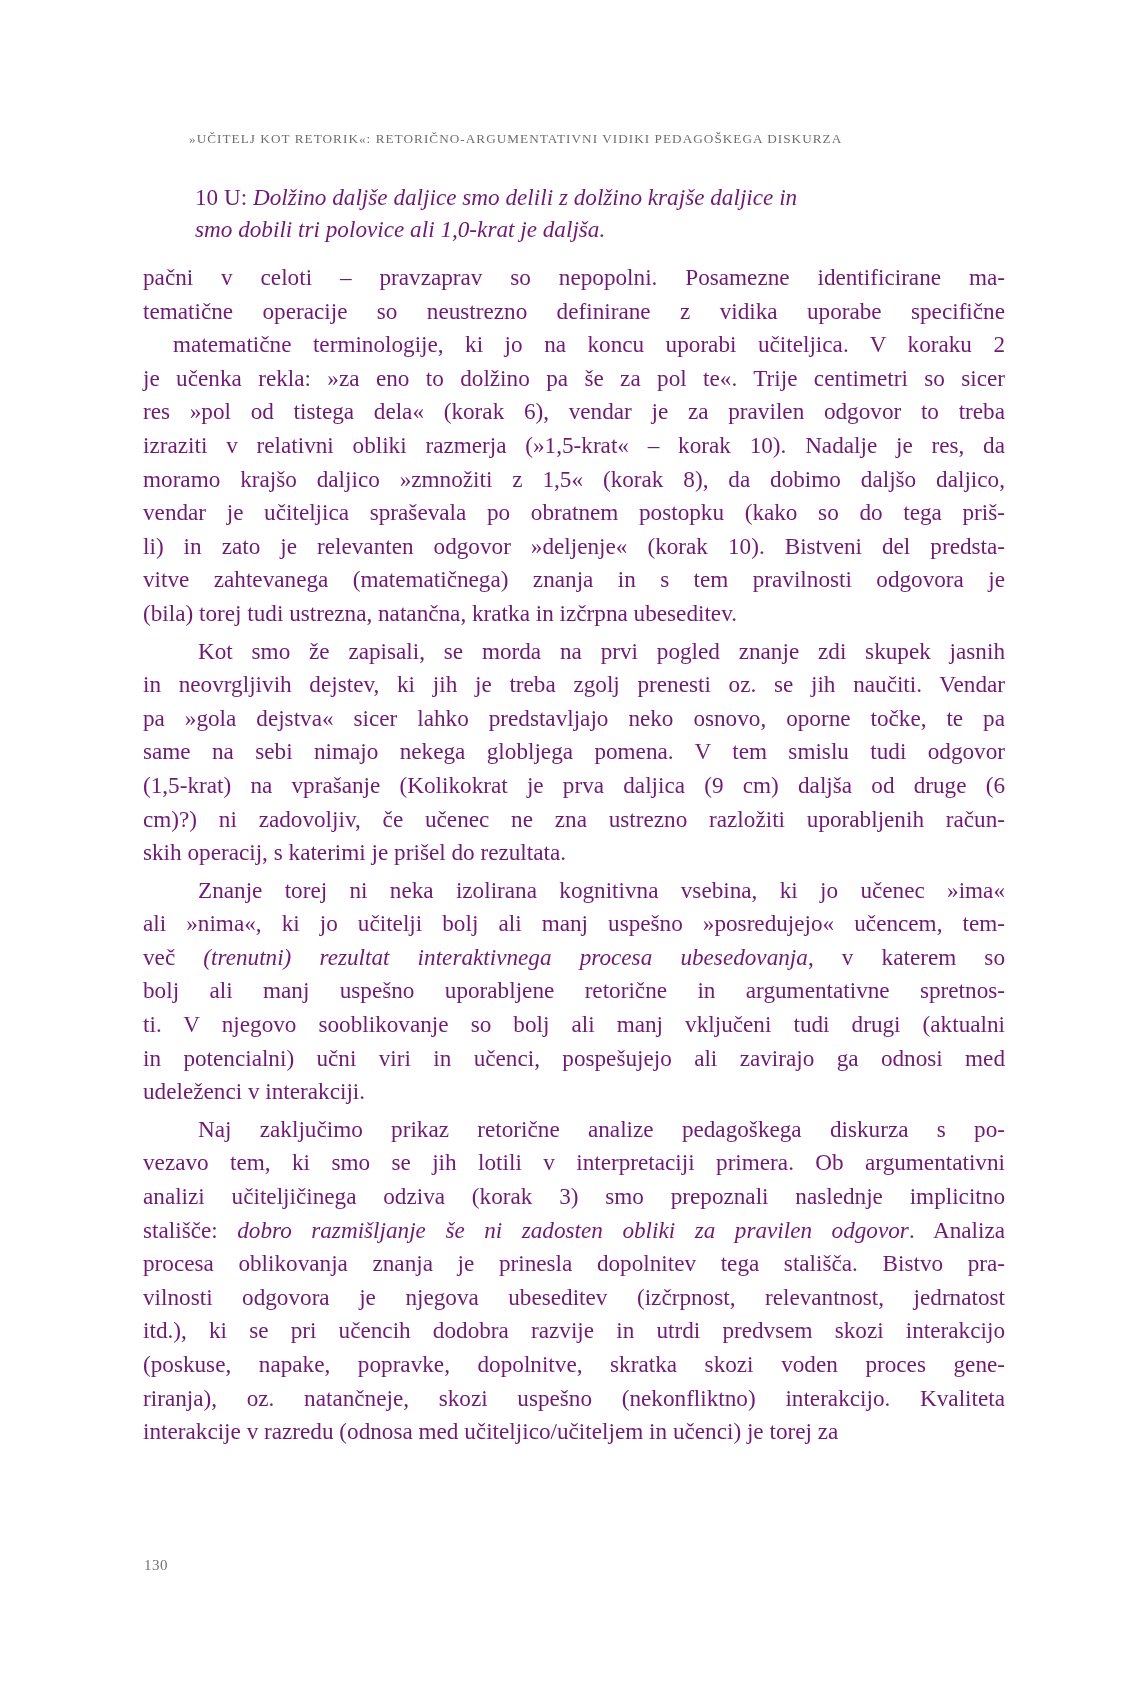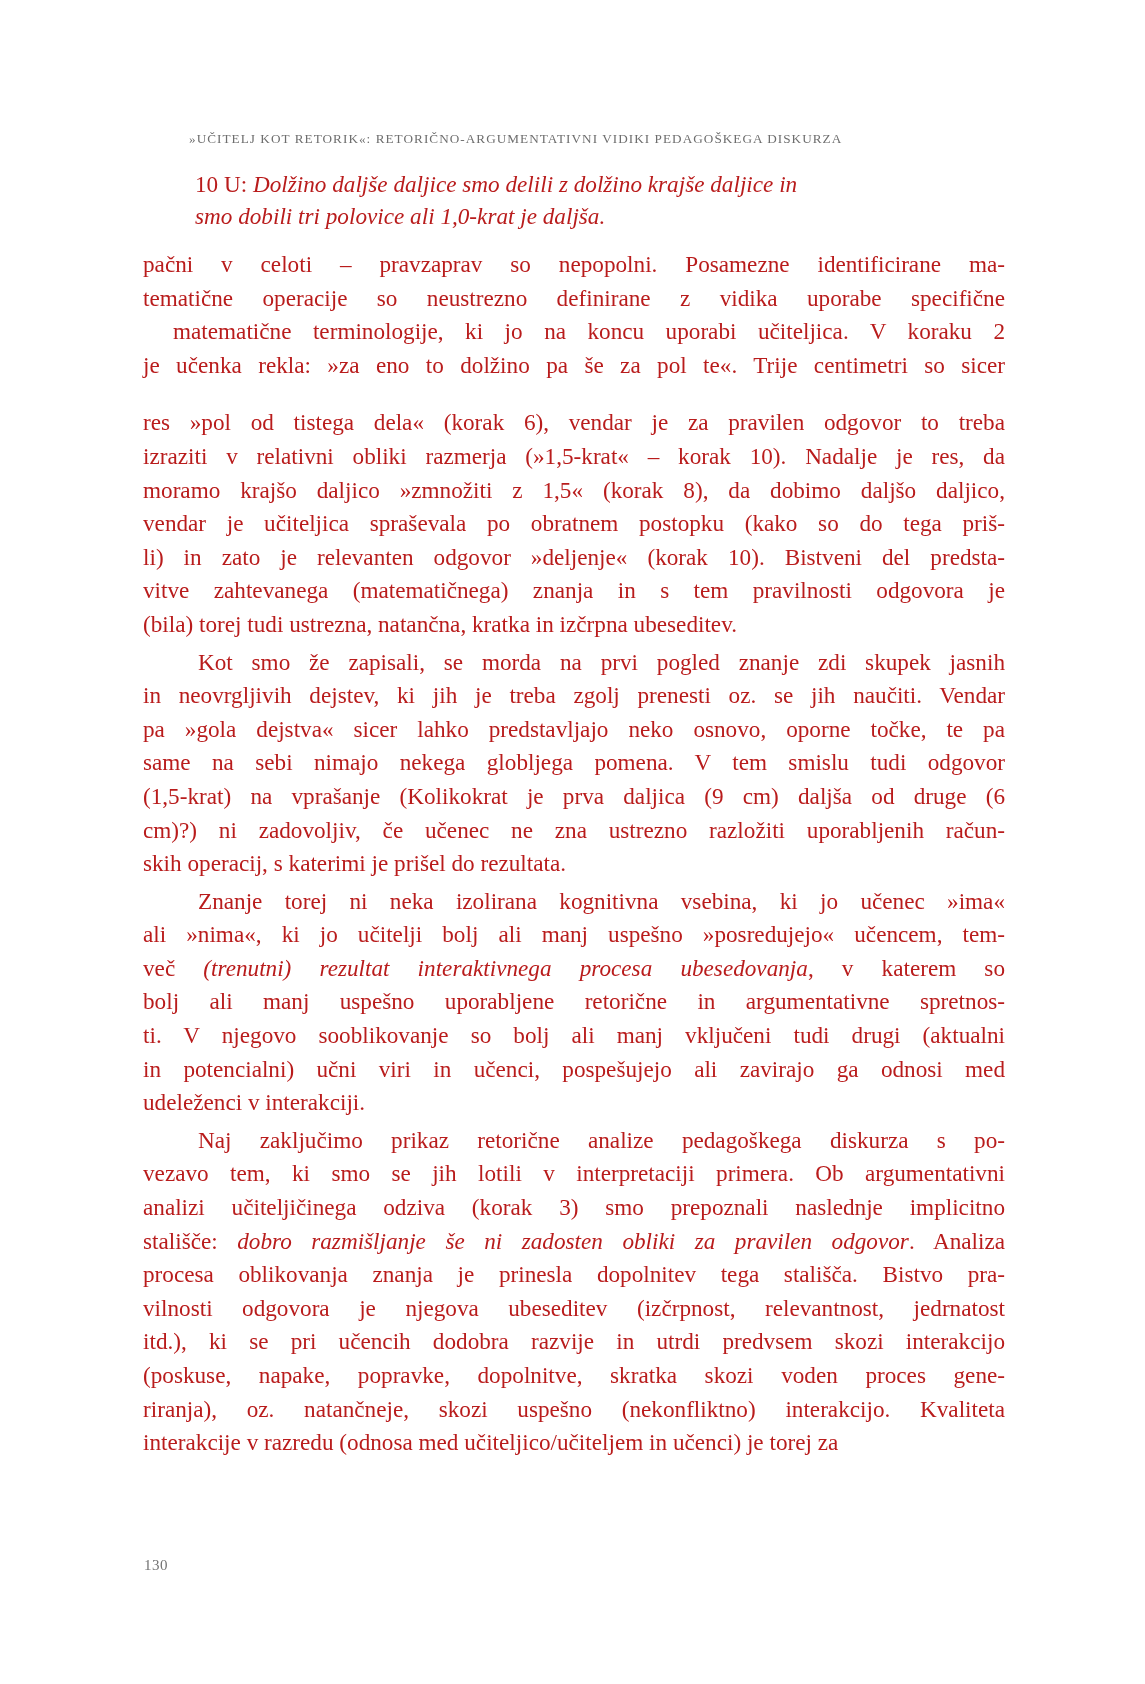--- a/index.html
+++ b/index.html
@@ -4,23 +4,23 @@
 <style>
   html, body { margin: 0; padding: 0; background: #ffffff; }
   body { width: 1145px; height: 1684px; position: relative; overflow: hidden; }
   .page { position: absolute; left: 0; top: 0; width: 1030px; height: 1684px; background: #ffffff; }
   .running-head {
     position: absolute; left: 189px; top: 131px; width: 820px;
     font-family: "Liberation Serif", serif; font-size: 13.2px; letter-spacing: 1.05px;
     color: #6e6e6e; white-space: nowrap;
   }
   .body {
-    position: absolute; left: 143px; top: 169px; width: 862px;
+    position: absolute; left: 143px; top: 182px; width: 862px;
     font-family: "Liberation Serif", serif; font-size: 23.2px; line-height: 33.6px;
-    color: #b91c1c; text-align: justify; hyphens: manual;
+    color: #701a75; text-align: justify; hyphens: manual;
   }
   .dialogue {
     margin: 0 0 16px 52px; font-size: 23.2px; line-height: 31.5px; text-align: left;
   }
   .dialogue .speaker { font-style: normal; }
   .dialogue .utterance { font-style: italic; }
   .para { margin: 0 0 4px 0; text-indent: 55px; }
   .para .line { display: block; text-align: justify; text-align-last: justify; white-space: nowrap; }
   .para .line.last { text-align-last: left; }
   em { font-style: italic; }
@@ -40,21 +40,21 @@
       <span class="speaker">10 U: </span><span class="utterance">Dolžino daljše daljice smo delili z dolžino krajše daljice in</span><br>
       <span class="utterance">smo dobili tri polovice ali 1,0-krat je daljša.</span>
     </div>
 
     <div id="paras">
         <div class="para">
           <span class="line" style="text-indent: 0px;">pačni v celoti – pravzaprav so nepopolni. Posamezne identificirane ma-</span>
           <span class="line" style="text-indent: 0px;">tematične operacije so neustrezno definirane z vidika uporabe specifične</span>
           <span class="line" style="text-indent: 0px; margin-left: 30px;">matematične terminologije, ki jo na koncu uporabi učiteljica. V koraku 2</span>
           <span class="line" style="text-indent: 0px;">je učenka rekla: »za eno to dolžino pa še za pol te«. Trije centimetri so sicer</span>
-          <span class="line" style="text-indent: 0px; margin-top: 24px;">res »pol od tistega dela« (korak 6), vendar je za pravilen odgovor to treba</span>
+          <span class="line" style="text-indent: 0px;">res »pol od tistega dela« (korak 6), vendar je za pravilen odgovor to treba</span>
           <span class="line" style="text-indent: 0px;">izraziti v relativni obliki razmerja (»1,5-krat« – korak 10). Nadalje je res, da</span>
           <span class="line" style="text-indent: 0px;">moramo krajšo daljico »zmnožiti z 1,5« (korak 8), da dobimo daljšo daljico,</span>
           <span class="line" style="text-indent: 0px;">vendar je učiteljica spraševala po obratnem postopku (kako so do tega priš-</span>
           <span class="line" style="text-indent: 0px;">li) in zato je relevanten odgovor »deljenje« (korak 10). Bistveni del predsta-</span>
           <span class="line" style="text-indent: 0px;">vitve zahtevanega (matematičnega) znanja in s tem pravilnosti odgovora je</span>
           <span class="line last" style="text-indent: 0px;">(bila) torej tudi ustrezna, natančna, kratka in izčrpna ubeseditev.</span>
         </div>
         <div class="para">
           <span class="line">Kot smo že zapisali, se morda na prvi pogled znanje zdi skupek jasnih</span>
           <span class="line" style="text-indent: 0px;">in neovrgljivih dejstev, ki jih je treba zgolj prenesti oz. se jih naučiti. Vendar</span>

